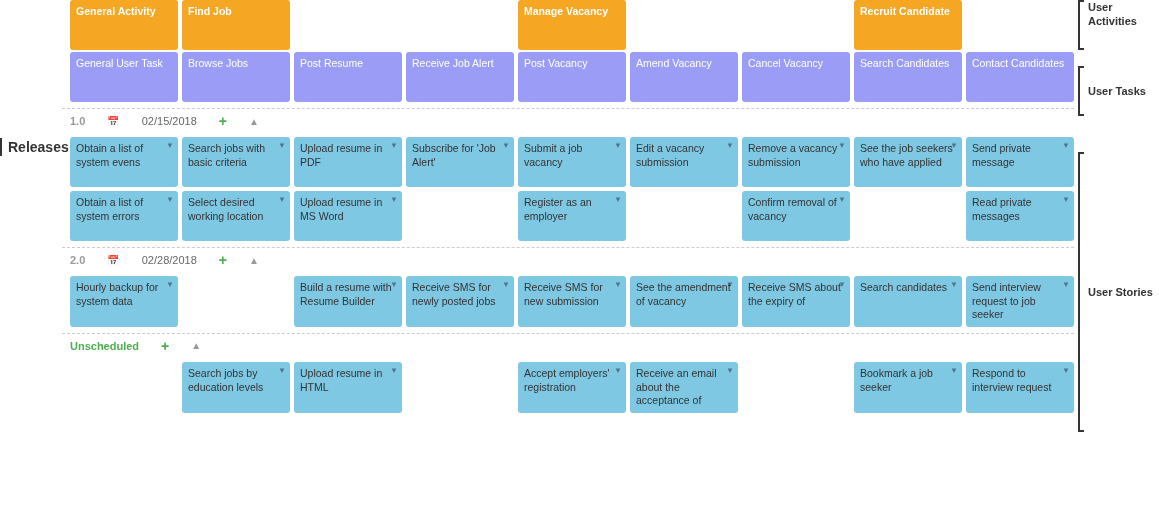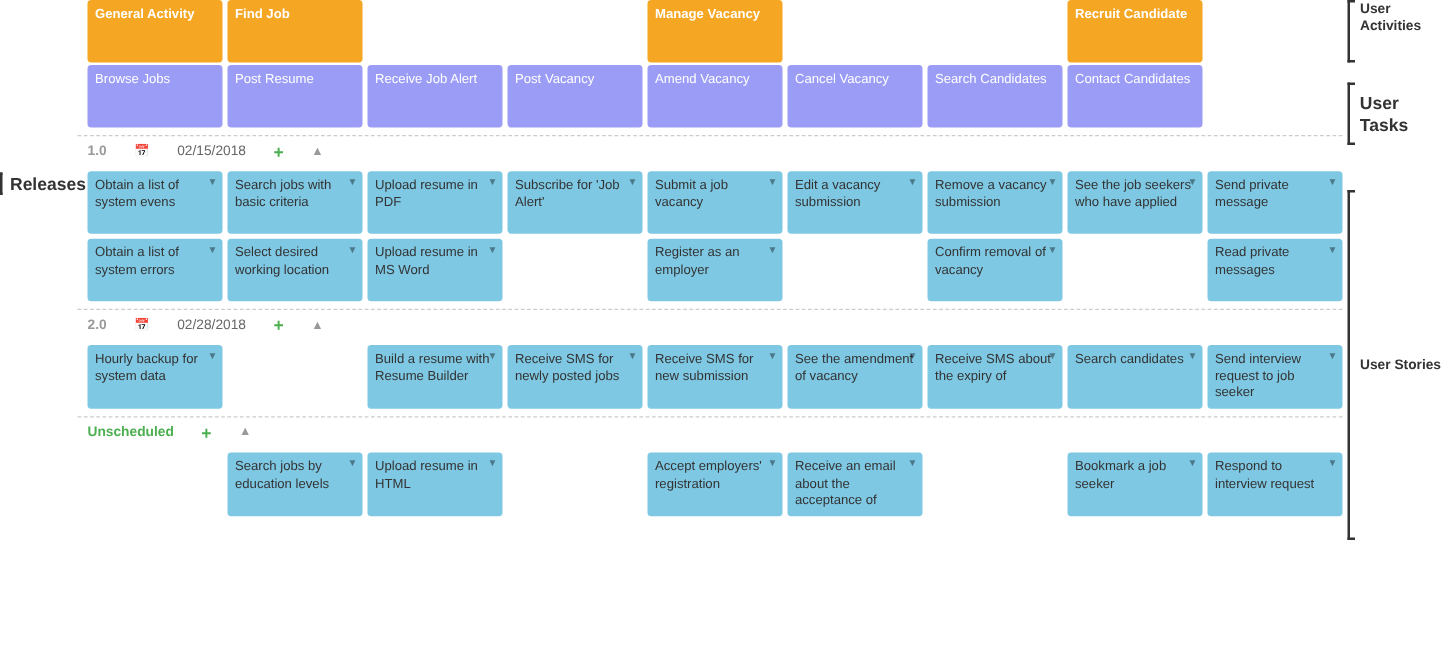--- a/index.html
+++ b/index.html
@@ -149,20 +149,23 @@
       <div class="card-placeholder"></div>
       <div class="card-placeholder"></div>
       <div class="card card-orange">
           <span>Recruit Candidate</span>
         </div>
       <div class="card-placeholder"></div>
     </div>
 
     <div class="card-row" style="margin-bottom:4px;">
       <div class="card card-purple">
+          <span>General User Task</span>
+        </div>
+      <div class="card card-purple">
           <span>Browse Jobs</span>
         </div>
       <div class="card card-purple">
           <span>Post Resume</span>
         </div>
       <div class="card card-purple">
           <span>Receive Job Alert</span>
         </div>
       <div class="card card-purple">
           <span>Post Vacancy</span>
@@ -342,21 +345,21 @@
 
   <div class="right-col" style="width:90px; display:flex; flex-direction:column; padding-left:4px;">
 
     <div style="display:flex; align-items:flex-start; height:60px;">
       <div style="border-left:2px solid #333; border-top:2px solid #333; border-bottom:2px solid #333; width:6px; height:50px; margin-right:4px;"></div>
       <span style="font-size:11px; font-weight:bold; line-height:1.3;">User<br>Activities</span>
     </div>
 
     <div style="display:flex; align-items:center; height:62px;">
       <div style="border-left:2px solid #333; border-top:2px solid #333; border-bottom:2px solid #333; width:6px; height:50px; margin-right:4px;"></div>
-      <span style="font-size:14px; font-weight:bold; line-height:1.3;">User Tasks</span>
+      <span style="font-size:11px; font-weight:bold; line-height:1.3;">User Tasks</span>
     </div>
 
     <div style="flex:1; display:flex; align-items:center; padding-top:30px;">
       <div style="border-left:2px solid #333; border-top:2px solid #333; border-bottom:2px solid #333; width:6px; height:280px; margin-right:4px;"></div>
       <span style="font-size:11px; font-weight:bold; line-height:1.3;">User Stories</span>
     </div>
 
   </div>
 </div>
 

